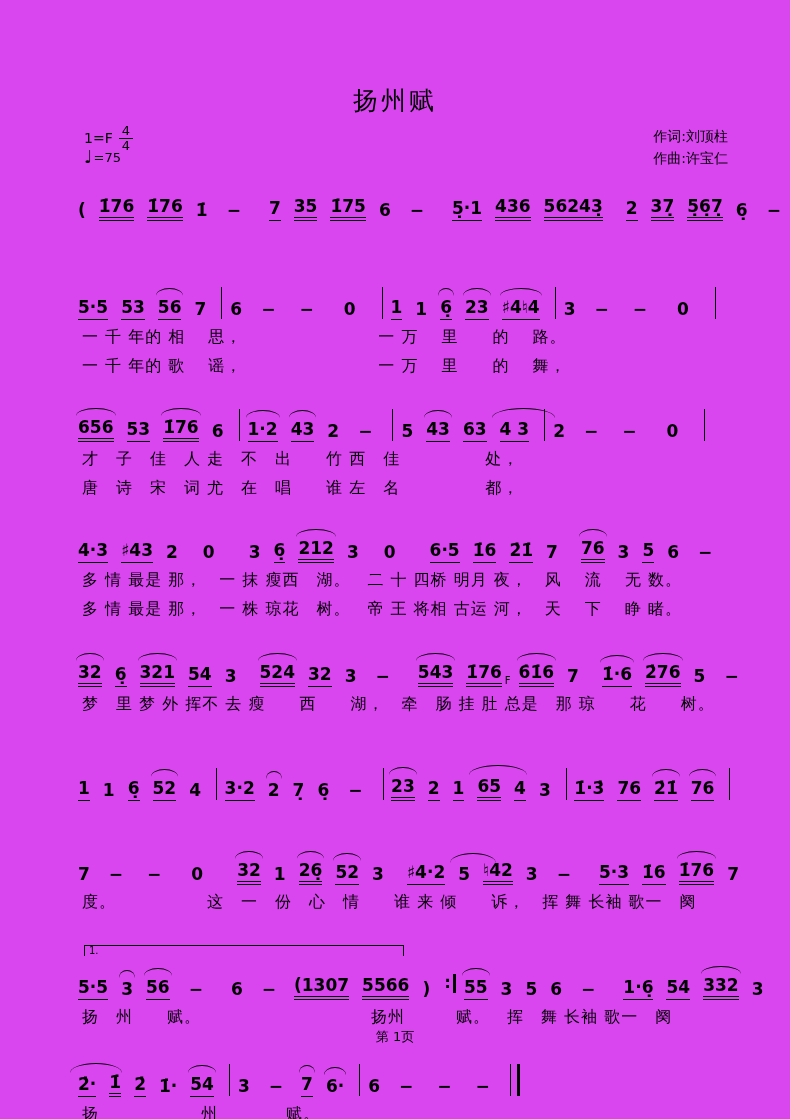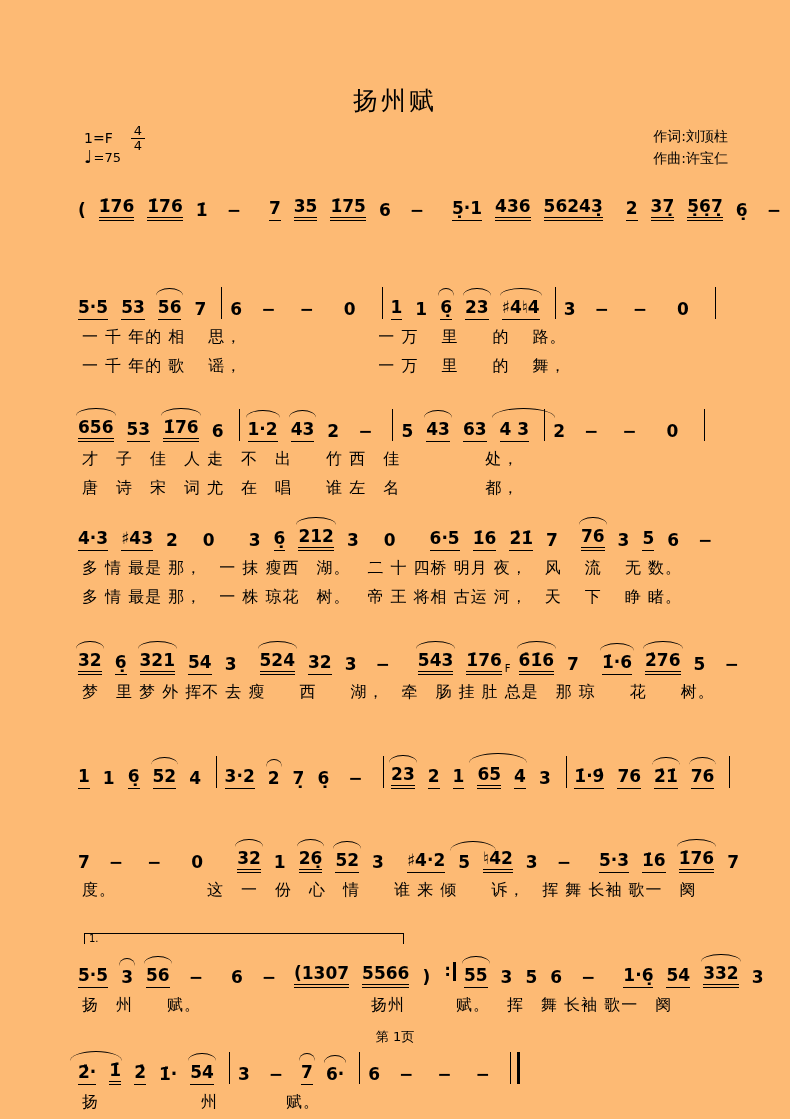--- a/index.html
+++ b/index.html
@@ -1,20 +1,20 @@
 <!DOCTYPE html>
 <html><head>
 <meta charset="utf-8">
 <style>
   html,body{margin:0;padding:0;background:#888;}
-  .sheet{width:790px;height:1119px;position:relative;background:#fdba74;color:#000;
+  .sheet{width:790px;height:1119px;position:relative;background:#d946ef;color:#000;
          font-family:"DejaVu Sans",sans-serif;overflow:hidden;margin:0 auto;}
   .title{position:absolute;top:84px;left:0;width:100%;text-align:center;
          font-size:25px;letter-spacing:3px;font-weight:500;}
-  .keyline{position:absolute;left:84px;top:124px;font-size:14px;display:flex;align-items:center;gap:18px;}
+  .keyline{position:absolute;left:84px;top:124px;font-size:14px;display:flex;align-items:center;gap:6px;}
   .frac{display:inline-flex;flex-direction:column;text-align:center;font-size:13px;line-height:1.05;}
   .fn{border-bottom:1px solid #000;padding:0 3px;}
   .tempo{position:absolute;left:84px;top:148px;font-size:13px;display:flex;align-items:center;}
   .tempo .noteglyph{font-size:18px;line-height:1;margin-right:1px;}
   .credits{position:absolute;right:62px;top:126px;font-size:14px;line-height:1.55;text-align:right;}
   .score{position:absolute;left:78px;top:176px;width:660px;}
   .system{position:relative;}
   .notes{display:flex;align-items:flex-end;padding-top:12px;font-weight:bold;
          font-size:17px;white-space:nowrap;}
   .tok{position:relative;display:inline-block;margin-right:13px;line-height:1.25;}
@@ -108,21 +108,21 @@
           <span class="bar b1"></span>
           <span class="tok">3</span>
           <span class="tok dash">−</span>
           <span class="tok dash">−</span>
           <span class="tok rest">0</span>
           <span class="bar b1"></span>
         </div>
         <div class="lyrics">一 千 年的 相　 思，　　　　　　　　一 万　 里　　的　 路。</div>
         <div class="lyrics">一 千 年的 歌　 谣，　　　　　　　　一 万　 里　　的　 舞，</div>
       </div>
-      <div class="system" style="margin-bottom: 6px;">
+      <div class="system" style="margin-bottom: 18px;">
         <div class="notes">
           <span class="tok u2">656<i class="arc"></i></span>
           <span class="tok u1">53</span>
           <span class="tok u2">1̇76<i class="arc"></i></span>
           <span class="tok">6</span>
           <span class="bar b1"></span>
           <span class="tok u1">1·2<i class="arc"></i></span>
           <span class="tok u1">43<i class="arc"></i></span>
           <span class="tok">2</span>
           <span class="tok dash">−</span>
@@ -210,21 +210,21 @@
           <span class="tok">6̣</span>
           <span class="tok dash">−</span>
           <span class="bar b1"></span>
           <span class="tok u2">23<i class="arc"></i></span>
           <span class="tok u1">2</span>
           <span class="tok u1">1</span>
           <span class="tok u2">65<i class="arc wide"></i></span>
           <span class="tok u1">4</span>
           <span class="tok">3</span>
           <span class="bar b1"></span>
-          <span class="tok u1">1̇·9̇</span>
+          <span class="tok u1">1̇·3̇</span>
           <span class="tok u1">76</span>
           <span class="tok u1">2̇1̇<i class="arc"></i></span>
           <span class="tok u1">76<i class="arc"></i></span>
           <span class="bar b1"></span>
         </div>
       </div>
       <div class="system" style="margin-bottom: 29px;">
         <div class="notes">
           <span class="tok">7</span>
           <span class="tok dash">−</span>

